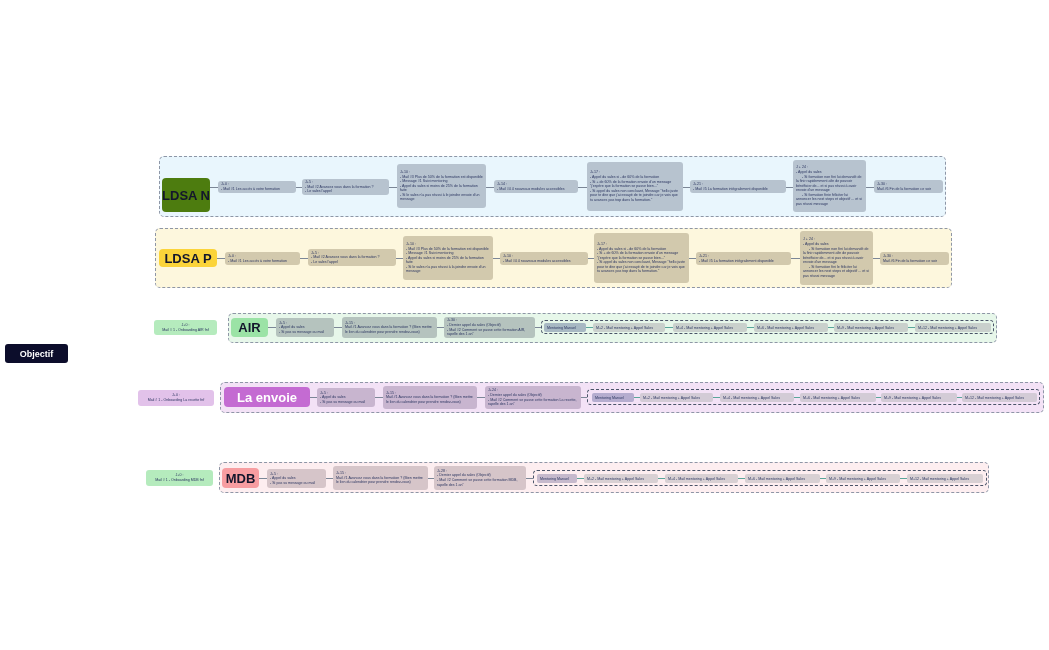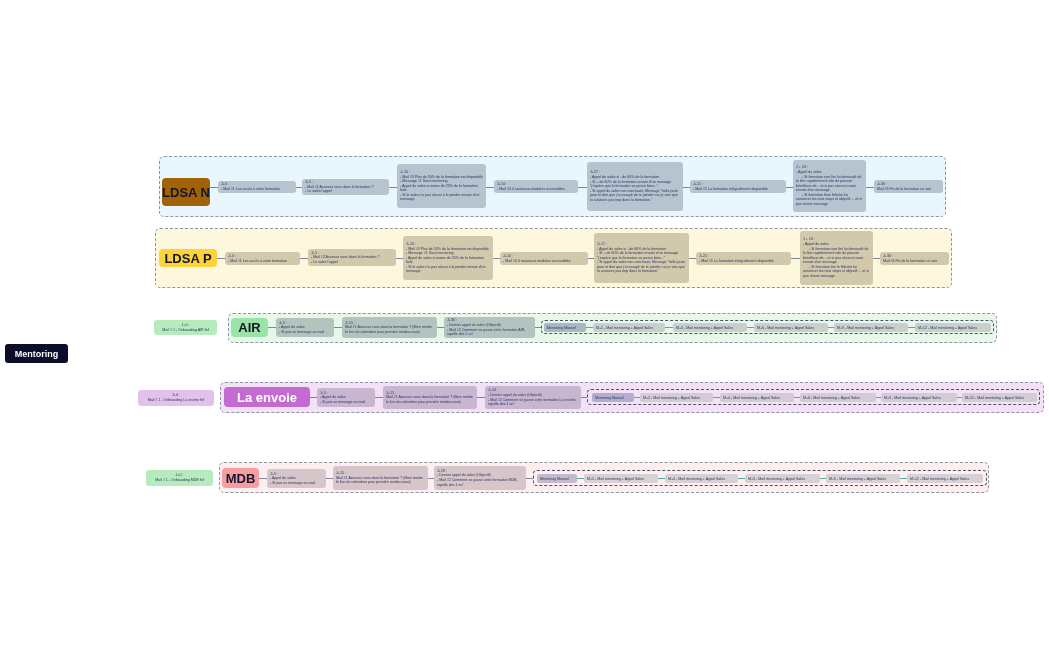--- a/index.html
+++ b/index.html
@@ -30,24 +30,24 @@
     white-space:nowrap; color:#2b3560;
   }
   .onboard {
     border-radius:3px; font-size:3.6px; line-height:4.6px; text-align:center;
     display:flex; flex-direction:column; justify-content:center; color:#2b3560;
   }
 </style>
 </head>
 <body>
 
-<div class="abs root" style="left:5px;top:344px;width:63px;height:19px;">Mentoring</div>
+<div class="abs root" style="left:5px;top:344px;width:63px;height:19px;">Objectif</div>
 
 <div class="abs group" style="left:159px;top:156px;width:787px;height:61px;background:#e9f6fd;"></div>
-<div class="abs title" style="left:162px;top:178px;width:48px;height:28px;background:#a16207;">LDSA N</div>
+<div class="abs title" style="left:162px;top:178px;width:48px;height:34px;background:#4d7c0f;">LDSA N</div>
 <div class="abs line" style="left:210px;top:187px;width:8px;"></div>
 <div class="abs node" style="left:218px;top:181px;width:78px;height:12px;background:#b7c3cf;">
   <span class="hd">J+0 :</span><span>- Mail #1 Les accès à votre formation</span></div>
 <div class="abs line" style="left:296px;top:187px;width:6px;"></div>
 <div class="abs node" style="left:302px;top:179px;width:87px;height:16px;background:#b7c3cf;">
   <span class="hd">J+5 :</span><span>- Mail #2 Avancez vous dans la formation ?
 - Le sales l'appel</span></div>
 <div class="abs line" style="left:389px;top:187px;width:8px;"></div>
 <div class="abs node" style="left:397px;top:164px;width:89px;height:44px;background:#b7c3cf;">
   <span class="hd">J+10 :</span><span>- Mail #3 Plus de 50% de la formation est disponible

